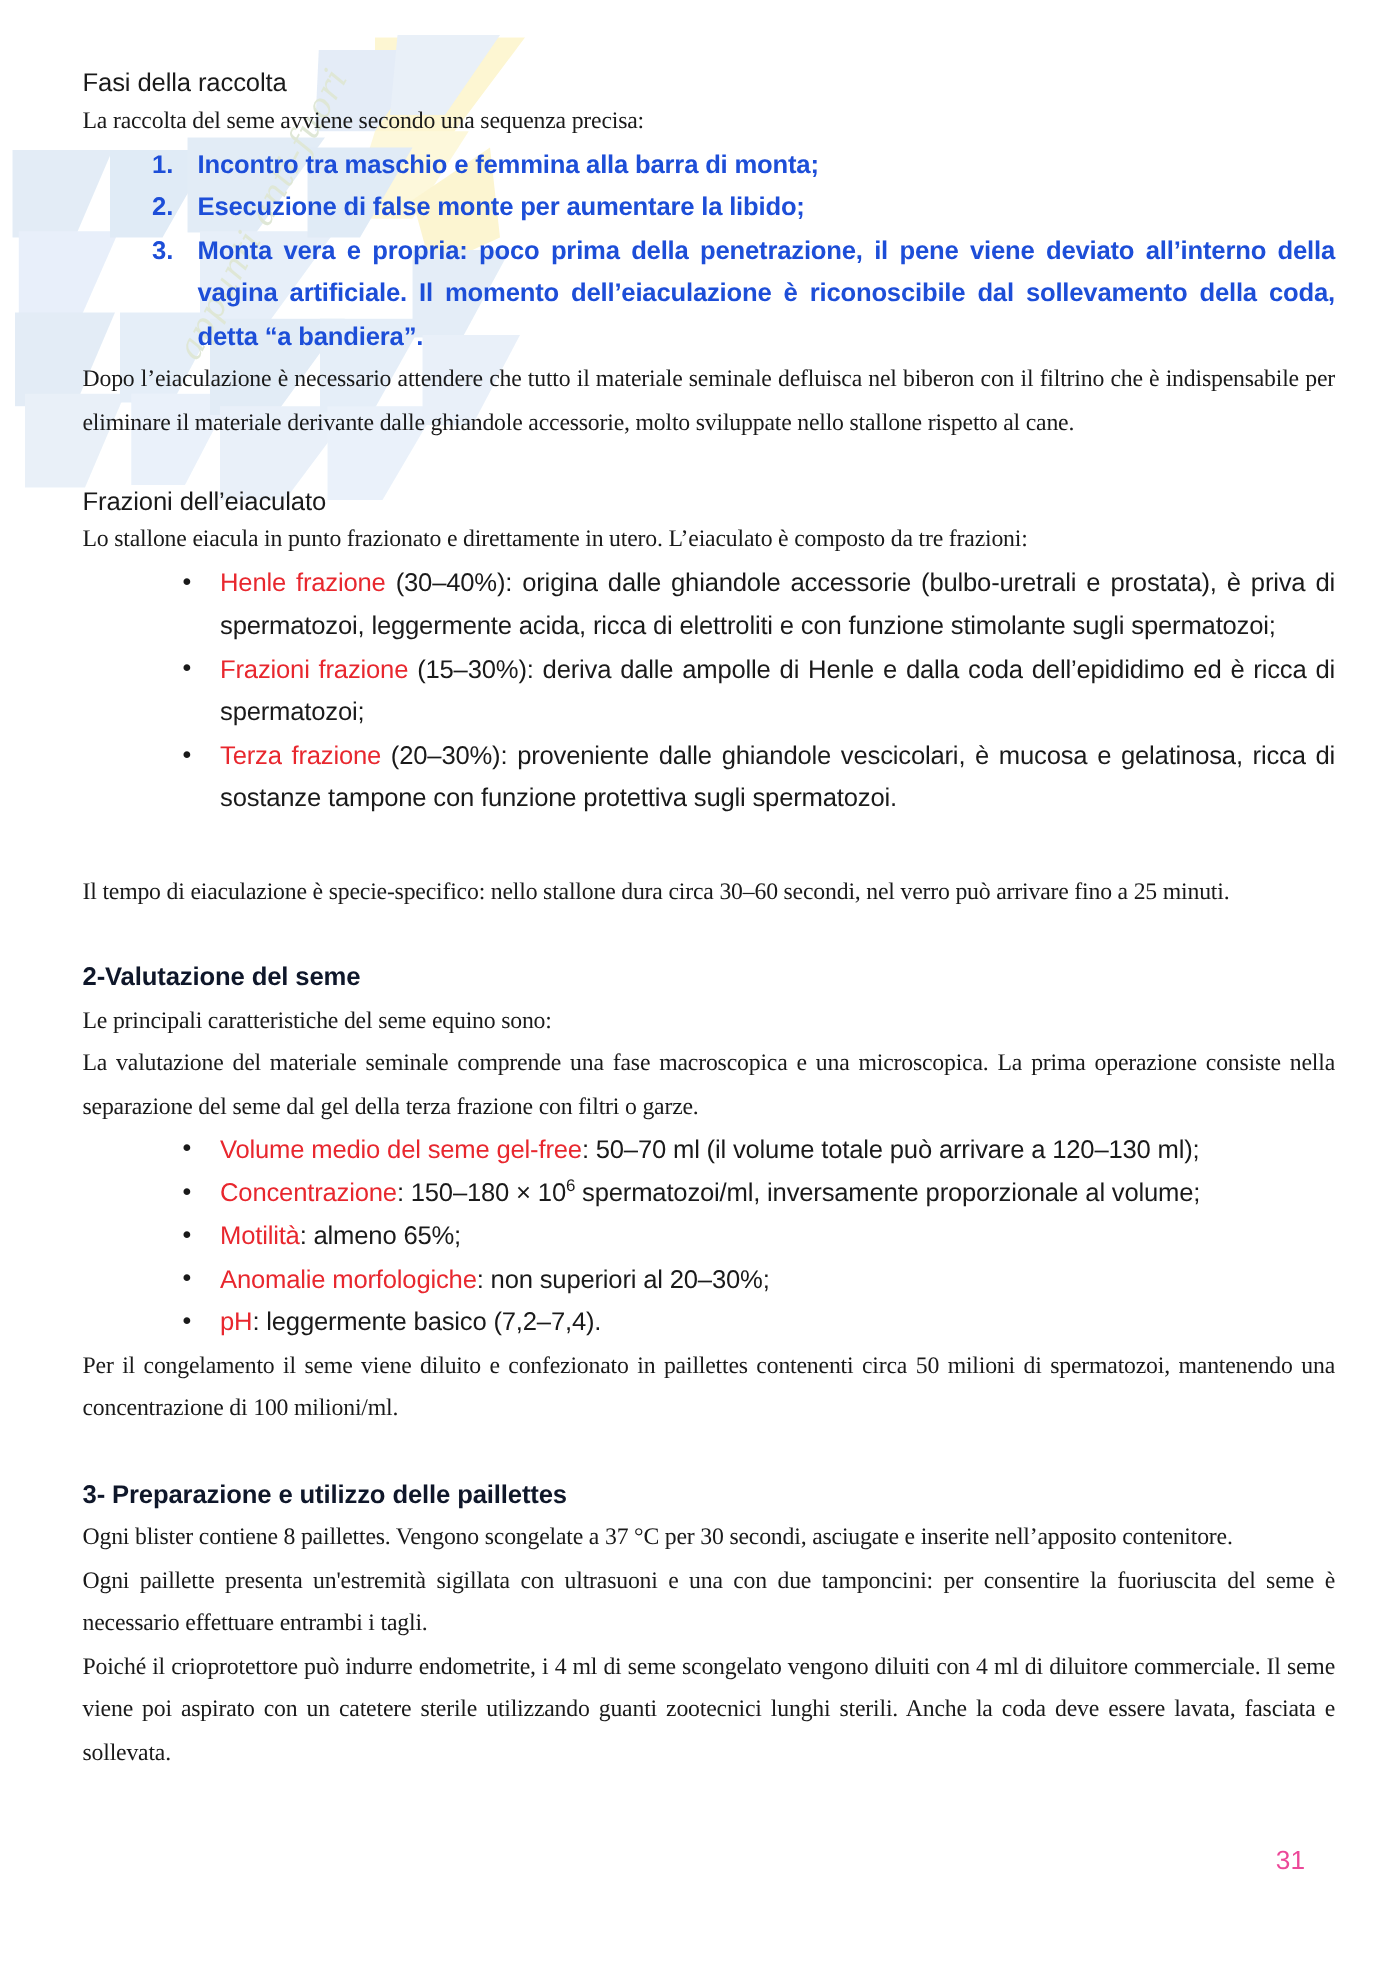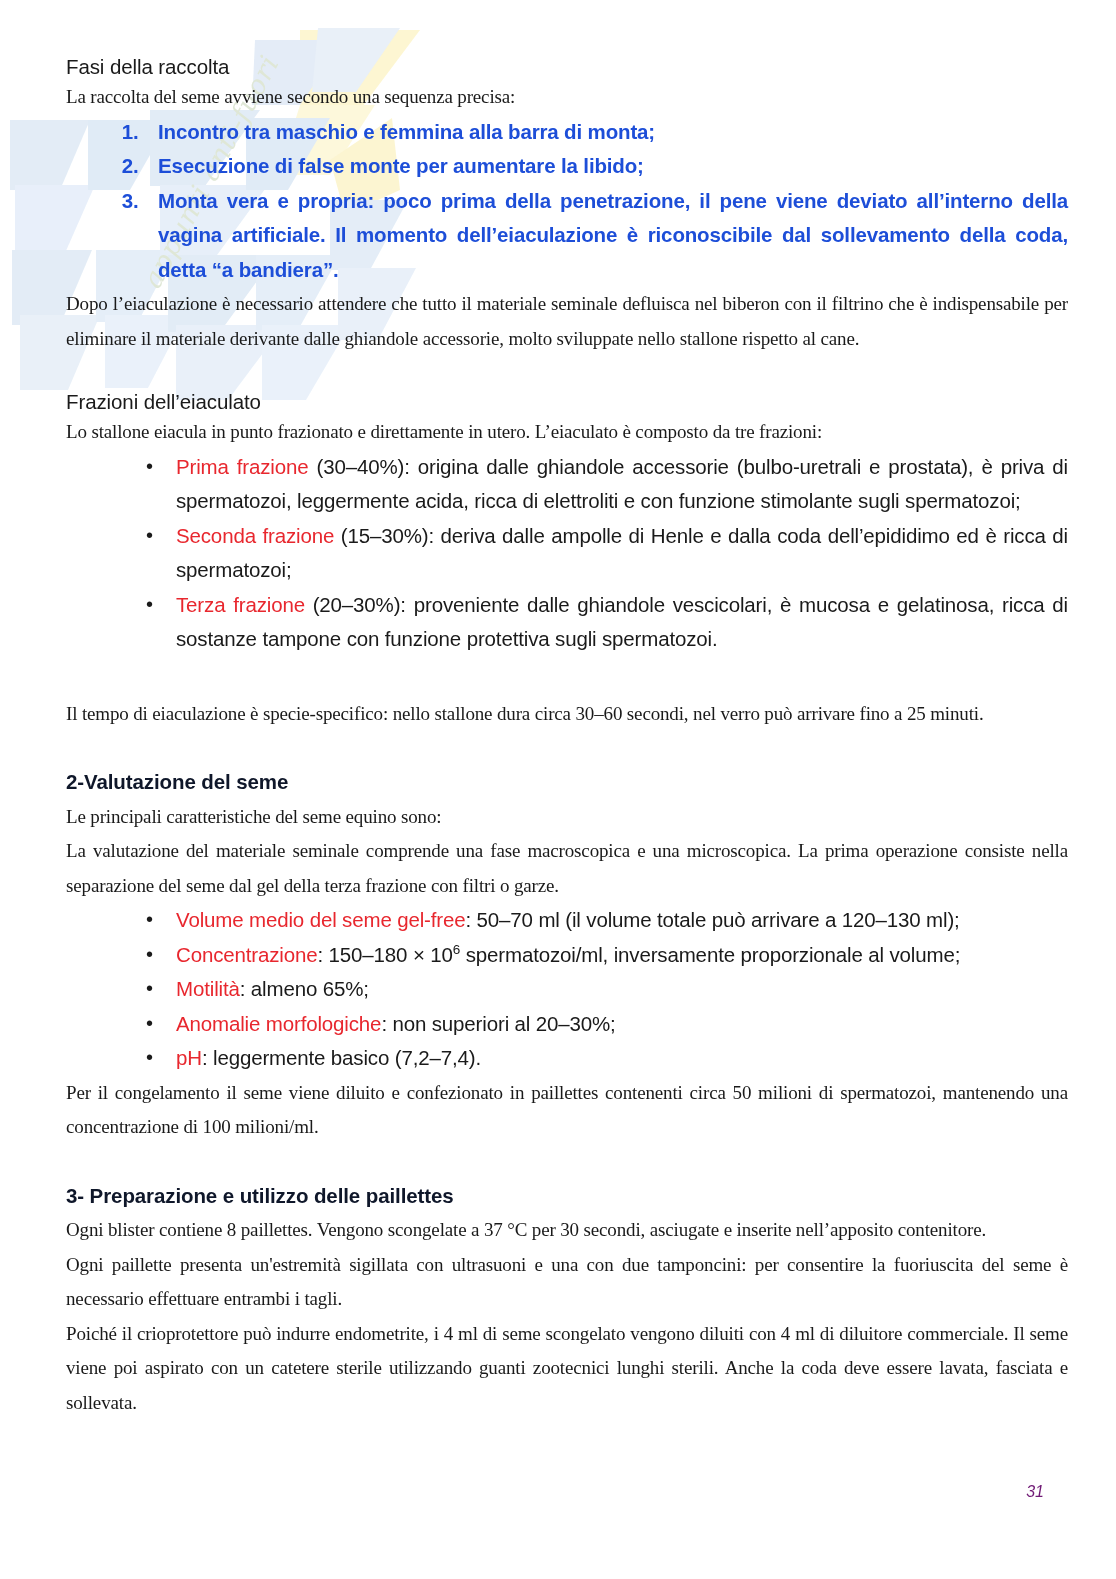--- a/index.html
+++ b/index.html
@@ -129,24 +129,23 @@
   }
   .gap-md { height: 34px; }
   .gap-lg { height: 40px; }
 
   sup { font-size: 0.66em; vertical-align: super; line-height: 0; }
 
   .page-number {
     position: absolute;
     right: 72px;
     bottom: 78px;
-    font-size: 16px;
-    color: #701a75;
+    font-size: 21px;
+    color: #ec4899;
     z-index: 2;
-    font-style: italic;
   }
 </style>
 </head>
 <body>
 
 <div class="page">
 
   <svg class="watermark" viewBox="0 0 520 470">
     <g opacity="0.95">
       <polygon points="300,30 420,30 360,110 300,110" fill="#fdf6d0"></polygon>
@@ -185,22 +184,22 @@
       <li>Esecuzione di false monte per aumentare la libido;</li>
       <li>Monta vera e propria: poco prima della penetrazione, il pene viene deviato all’interno della vagina artificiale. Il momento dell’eiaculazione è riconoscibile dal sollevamento della coda, detta “a bandiera”.</li>
     </ol>
     <p class="body">Dopo l’eiaculazione è necessario attendere che tutto il materiale seminale defluisca nel biberon con il filtrino che è indispensabile per eliminare il materiale derivante dalle ghiandole accessorie, molto sviluppate nello stallone rispetto al cane.</p>
 
     <div class="gap-md"></div>
 
     <h2 class="h-bold">Frazioni dell’eiaculato</h2>
     <p class="body nojust">Lo stallone eiacula in punto frazionato e direttamente in utero. L’eiaculato è composto da tre frazioni:</p>
     <ul class="bullets">
-      <li><span class="red">Prima frazione</span><span> (30–40%): origina dalle ghiandole accessorie (bulbo-uretrali e prostata), è priva di spermatozoi, leggermente acida, ricca di elettroliti e con funzione stimolante sugli spermatozoi;</span></li>
-      <li><span class="red">Seconda frazione</span><span> (15–30%): deriva dalle ampolle di Henle e dalla coda dell’epididimo ed è ricca di spermatozoi;</span></li>
+      <li><span class="red">Henle frazione</span><span> (30–40%): origina dalle ghiandole accessorie (bulbo-uretrali e prostata), è priva di spermatozoi, leggermente acida, ricca di elettroliti e con funzione stimolante sugli spermatozoi;</span></li>
+      <li><span class="red">Frazioni frazione</span><span> (15–30%): deriva dalle ampolle di Henle e dalla coda dell’epididimo ed è ricca di spermatozoi;</span></li>
       <li><span class="red">Terza frazione</span><span> (20–30%): proveniente dalle ghiandole vescicolari, è mucosa e gelatinosa, ricca di sostanze tampone con funzione protettiva sugli spermatozoi.</span></li>
     </ul>
 
     <div class="gap-lg"></div>
 
     <p class="body">Il tempo di eiaculazione è specie-specifico: nello stallone dura circa 30–60 secondi, nel verro può arrivare fino a 25 minuti.</p>
 
     <div class="gap-md"></div>
 
     <h2 class="sect-magenta">2-Valutazione del seme</h2>

